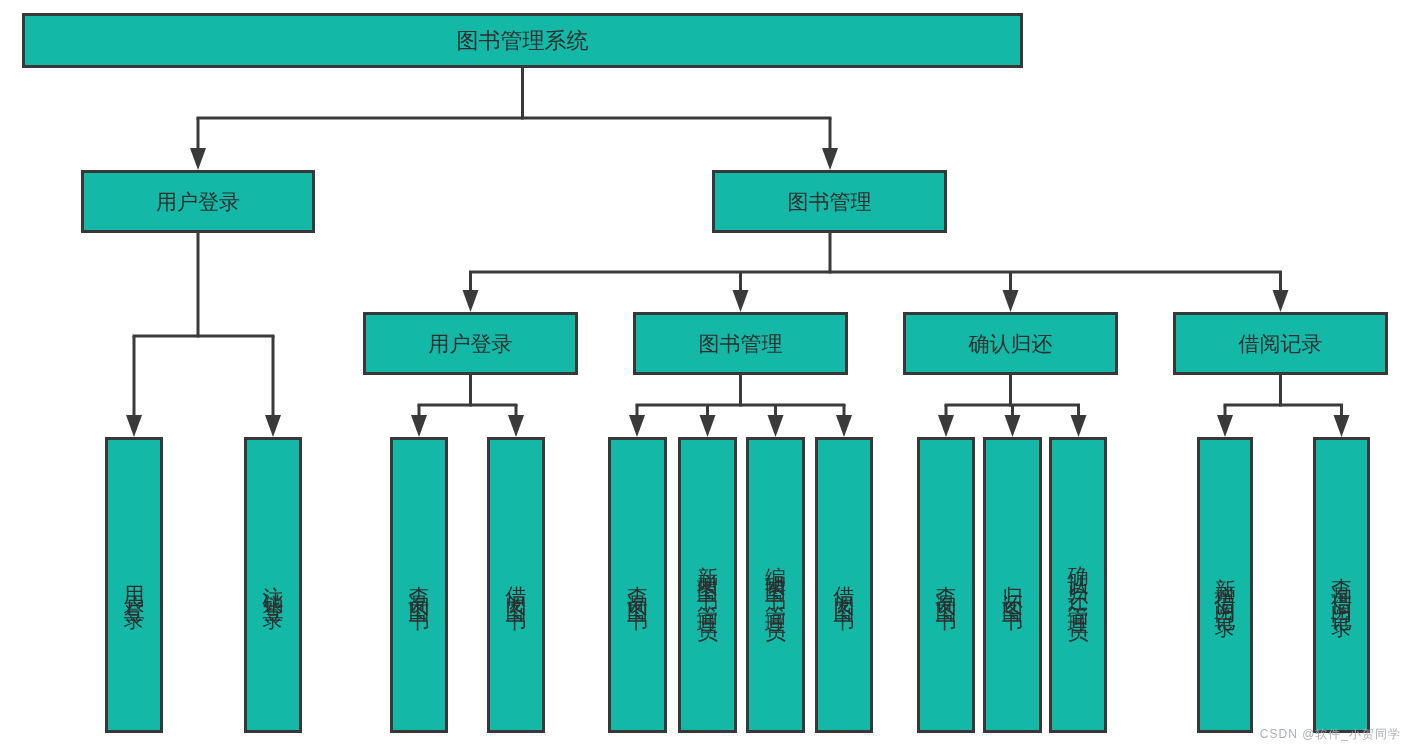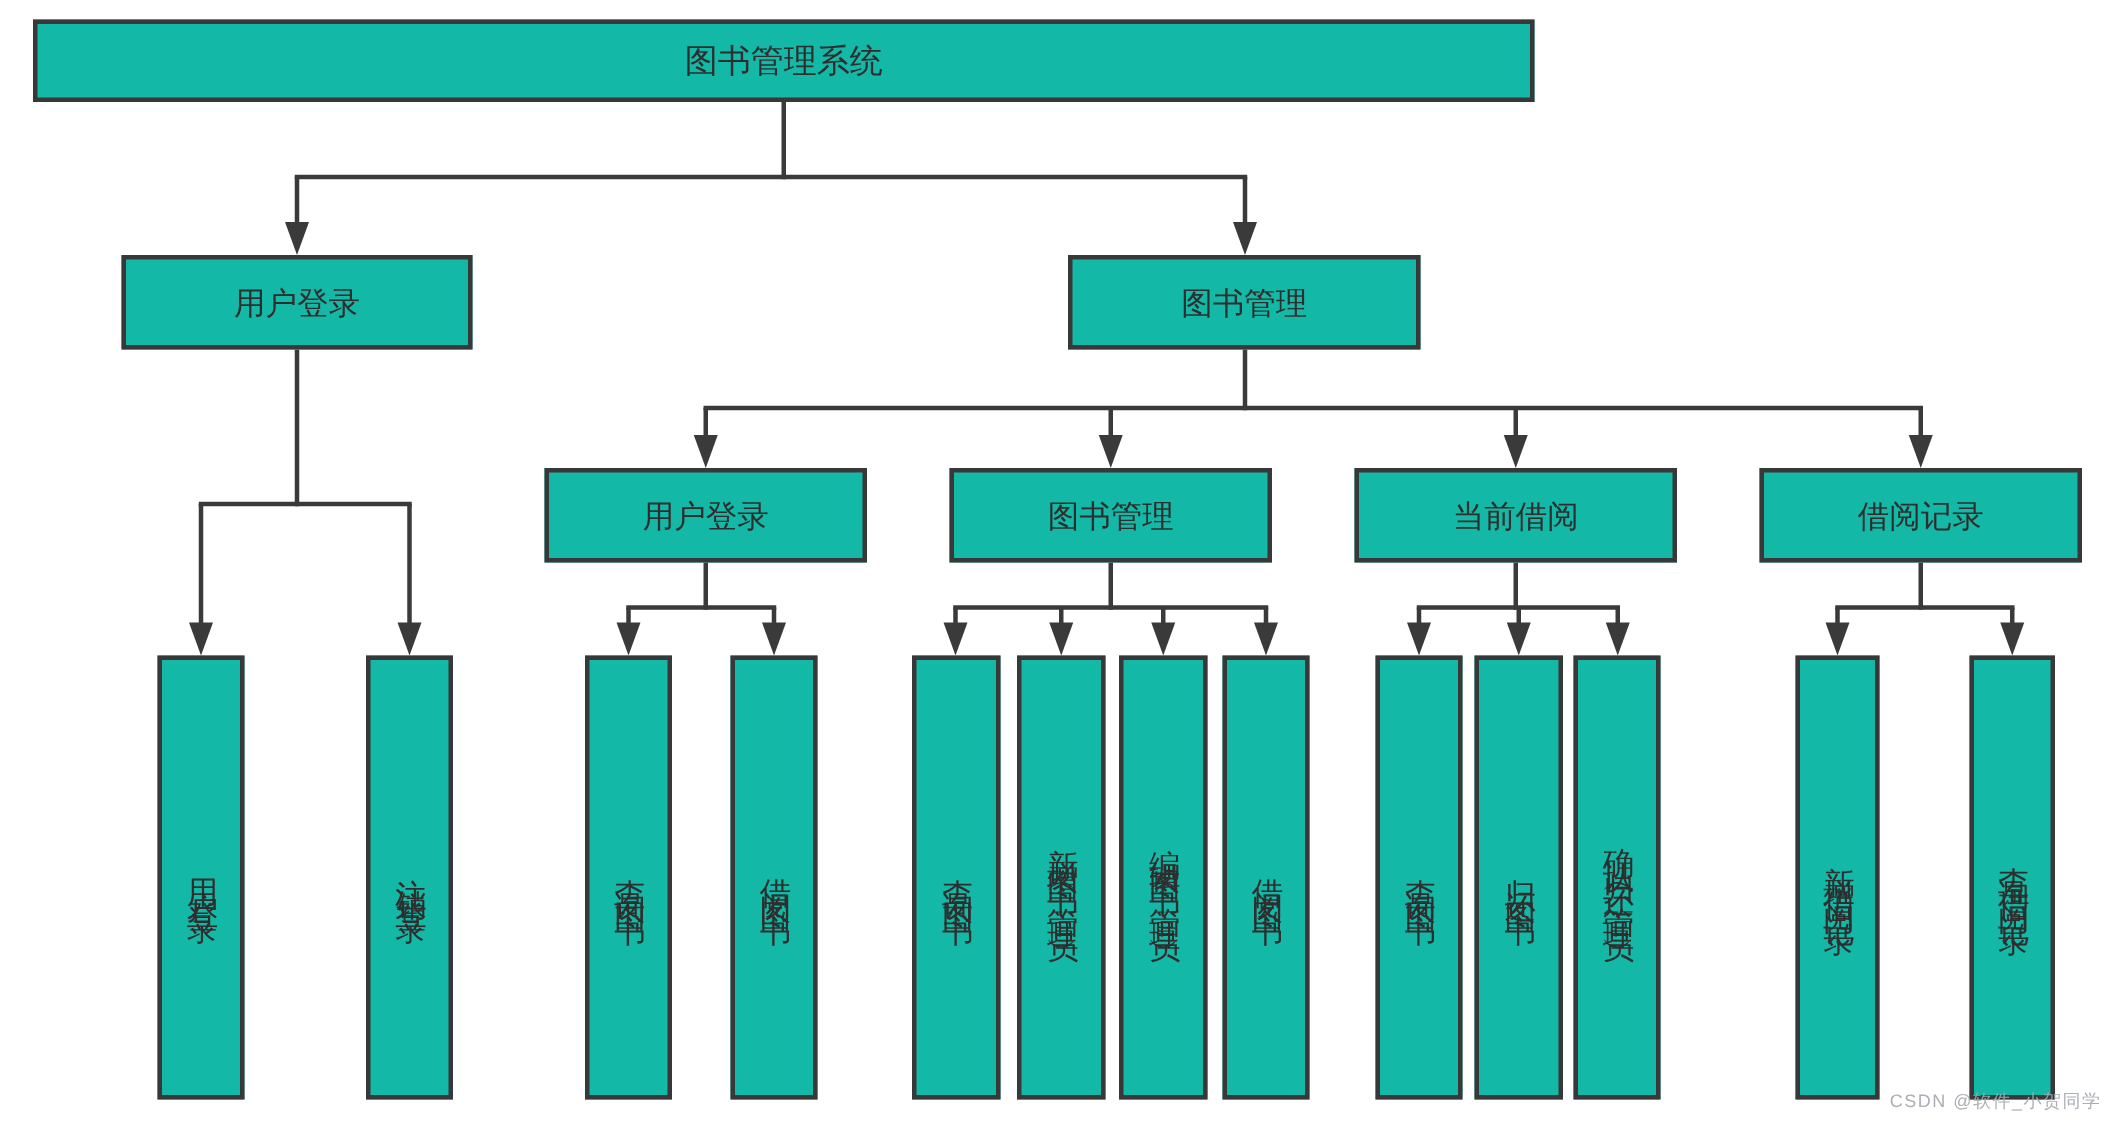--- a/index.html
+++ b/index.html
@@ -136,21 +136,21 @@
     <span>图书管理</span>
   </div>
 
   <div class="node" style="left:363px;top:312px;width:215px;height:63px">
     <span>用户登录</span>
   </div>
   <div class="node" style="left:633px;top:312px;width:215px;height:63px">
     <span>图书管理</span>
   </div>
   <div class="node" style="left:903px;top:312px;width:215px;height:63px">
-    <span>当前借阅</span>
+    <span>确认归还</span>
   </div>
   <div class="node" style="left:1173px;top:312px;width:215px;height:63px">
     <span>借阅记录</span>
   </div>
 
   <div class="node v" style="left:105px;top:437px;width:58px;height:296px">
     <span>用户登录</span>
   </div>
   <div class="node v" style="left:244px;top:437px;width:58px;height:296px">
     <span>注销登录</span>

